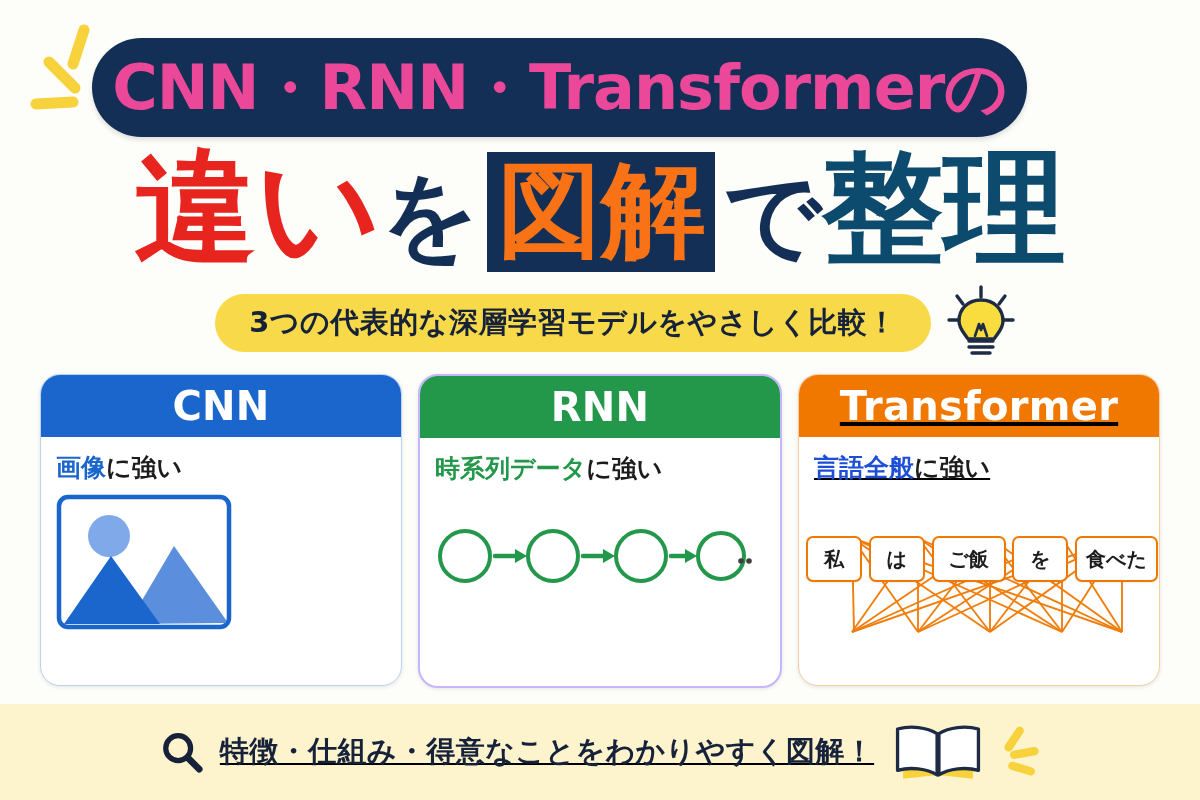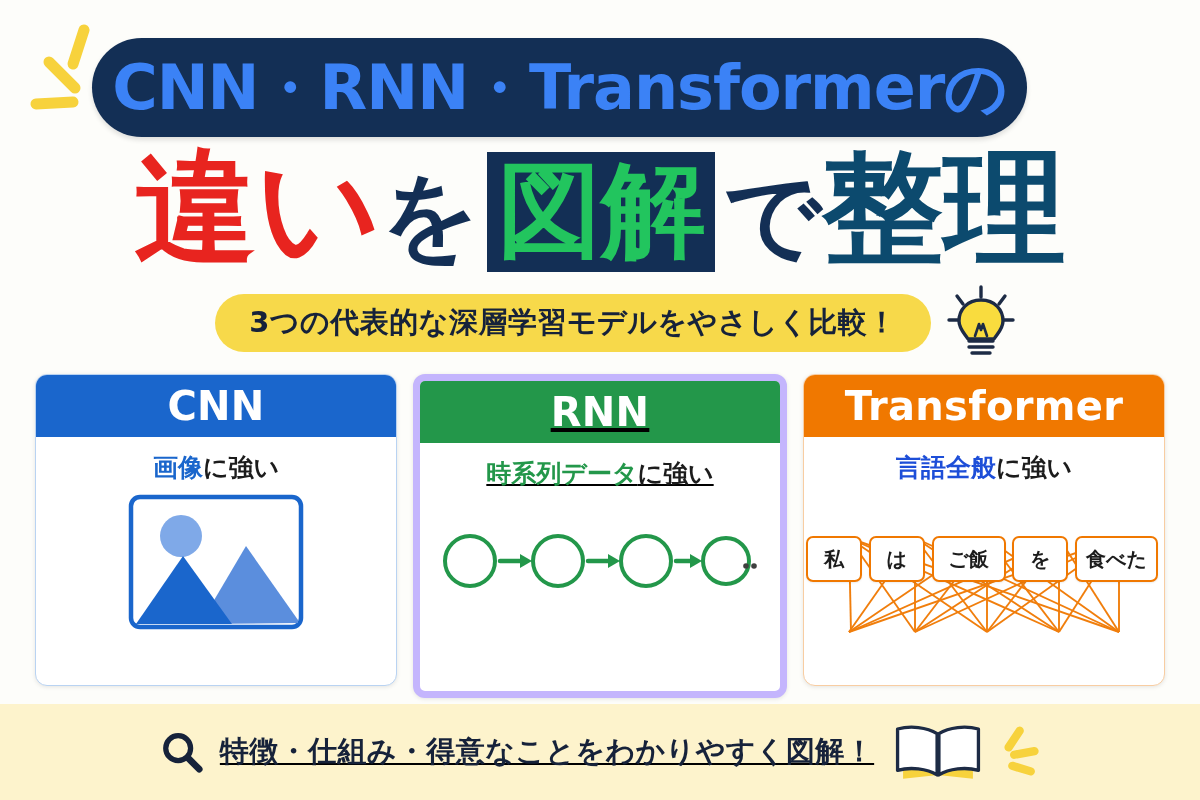--- a/index.html
+++ b/index.html
@@ -14,60 +14,60 @@
   
   .hero{position:relative;height:372px;}
   .spark-group{position:absolute;left:18px;top:22px;width:105px;height:110px;}
   .title-pill{
     position:absolute;left:92px;top:38px;width:935px;height:99px;
     background:#132f55;border-radius:50px;
     display:flex;align-items:center;justify-content:center;
     box-shadow:0 3px 5px rgba(0,0,0,.12);
   }
   .title-pill .t{
-    color:#3b82f6;font-weight:700;font-size:62px;letter-spacing:-1px;
+    color:#ec4899;font-weight:700;font-size:62px;letter-spacing:-1px;
     white-space:nowrap;line-height:1;
   }
   .headline{
     position:absolute;left:0;top:138px;width:1200px;height:140px;
     display:flex;align-items:center;justify-content:center;white-space:nowrap;text-align:right;
   }
   .headline span{font-weight:700;line-height:1;display:inline-block;}
   .hl-red{color:#e8241f;font-size:122px;}
   .hl-navy{color:#132f55;font-size:96px;position:relative;top:8px;}
   .hl-box{
-    background:#132f55;color:#22c55e;font-size:104px;
+    background:#132f55;color:#f97316;font-size:104px;
     padding:6px 10px 10px 10px;margin:0 8px;position:relative;top:4px;
   }
   .hl-navy-big{color:#0c4a6e;font-size:122px;}
 
   .sub-wrap{position:absolute;left:0;top:284px;width:1200px;display:flex;align-items:center;justify-content:center;padding-left:16px;}
   .sub-badge{
     background:#f7d94a;border-radius:34px;height:58px;
     display:flex;align-items:center;justify-content:center;padding:0 34px;
   }
   .sub-badge .s{color:#16223a;font-weight:700;font-size:29px;white-space:nowrap;letter-spacing:.5px;}
   .bulb{margin-left:14px;width:72px;height:78px;}
 
   
   .cards{position:absolute;left:0;top:374px;width:1200px;height:320px;display:flex;justify-content:center;gap:16px;}
   .card{
-    width:360px;height:310px;background:#ffffff;border-radius:12px;
+    width:360px;height:310px;background:#ffffff;border-radius:20px;
     overflow:hidden;display:flex;flex-direction:column;
     box-shadow:0 1px 4px rgba(0,0,0,.10);
   }
   .card.blue{border:1px solid #b9d3f2;}
-  .card.green{border:7px solid #c4b5fd;text-decoration:underline;}
-  .card.orange{border:1px solid #f8cda2;}
+  .card.green{border:2px solid #c4b5fd;}
+  .card.orange{border:1px solid #f8cda2;text-decoration:underline;}
   .card-head{height:62px;display:flex;align-items:center;justify-content:center;}
   .card-head .h{color:#fff;font-weight:700;font-size:40px;line-height:1;letter-spacing:.3px;}
   .card.blue  .card-head{background:#1a66cc;}
   .card.green .card-head{background:#23974a;}
   .card.orange .card-head{background:#f07800;}
-  .card-body{flex:1;display:flex;flex-direction:column;align-items:center;padding-top:18px;}
+  .card-body{flex:1;display:flex;flex-direction:column;align-items:flex-start;padding-top:18px;padding-left:15px;}
   .card-sub{font-weight:700;font-size:25px;line-height:1;white-space:nowrap;color:#1c1c1c;}
   .card-sub .k-blue{color:#1a66cc;}
   .card-sub .k-green{color:#23974a;}
   .card-sub .k-orange{color:#1d4ed8;}
 
   .art{margin-top:14px;display:flex;align-items:center;justify-content:center;}
 
   
   .footer{
     position:absolute;left:0;top:704px;width:1200px;height:96px;background:#fdf3cc;

